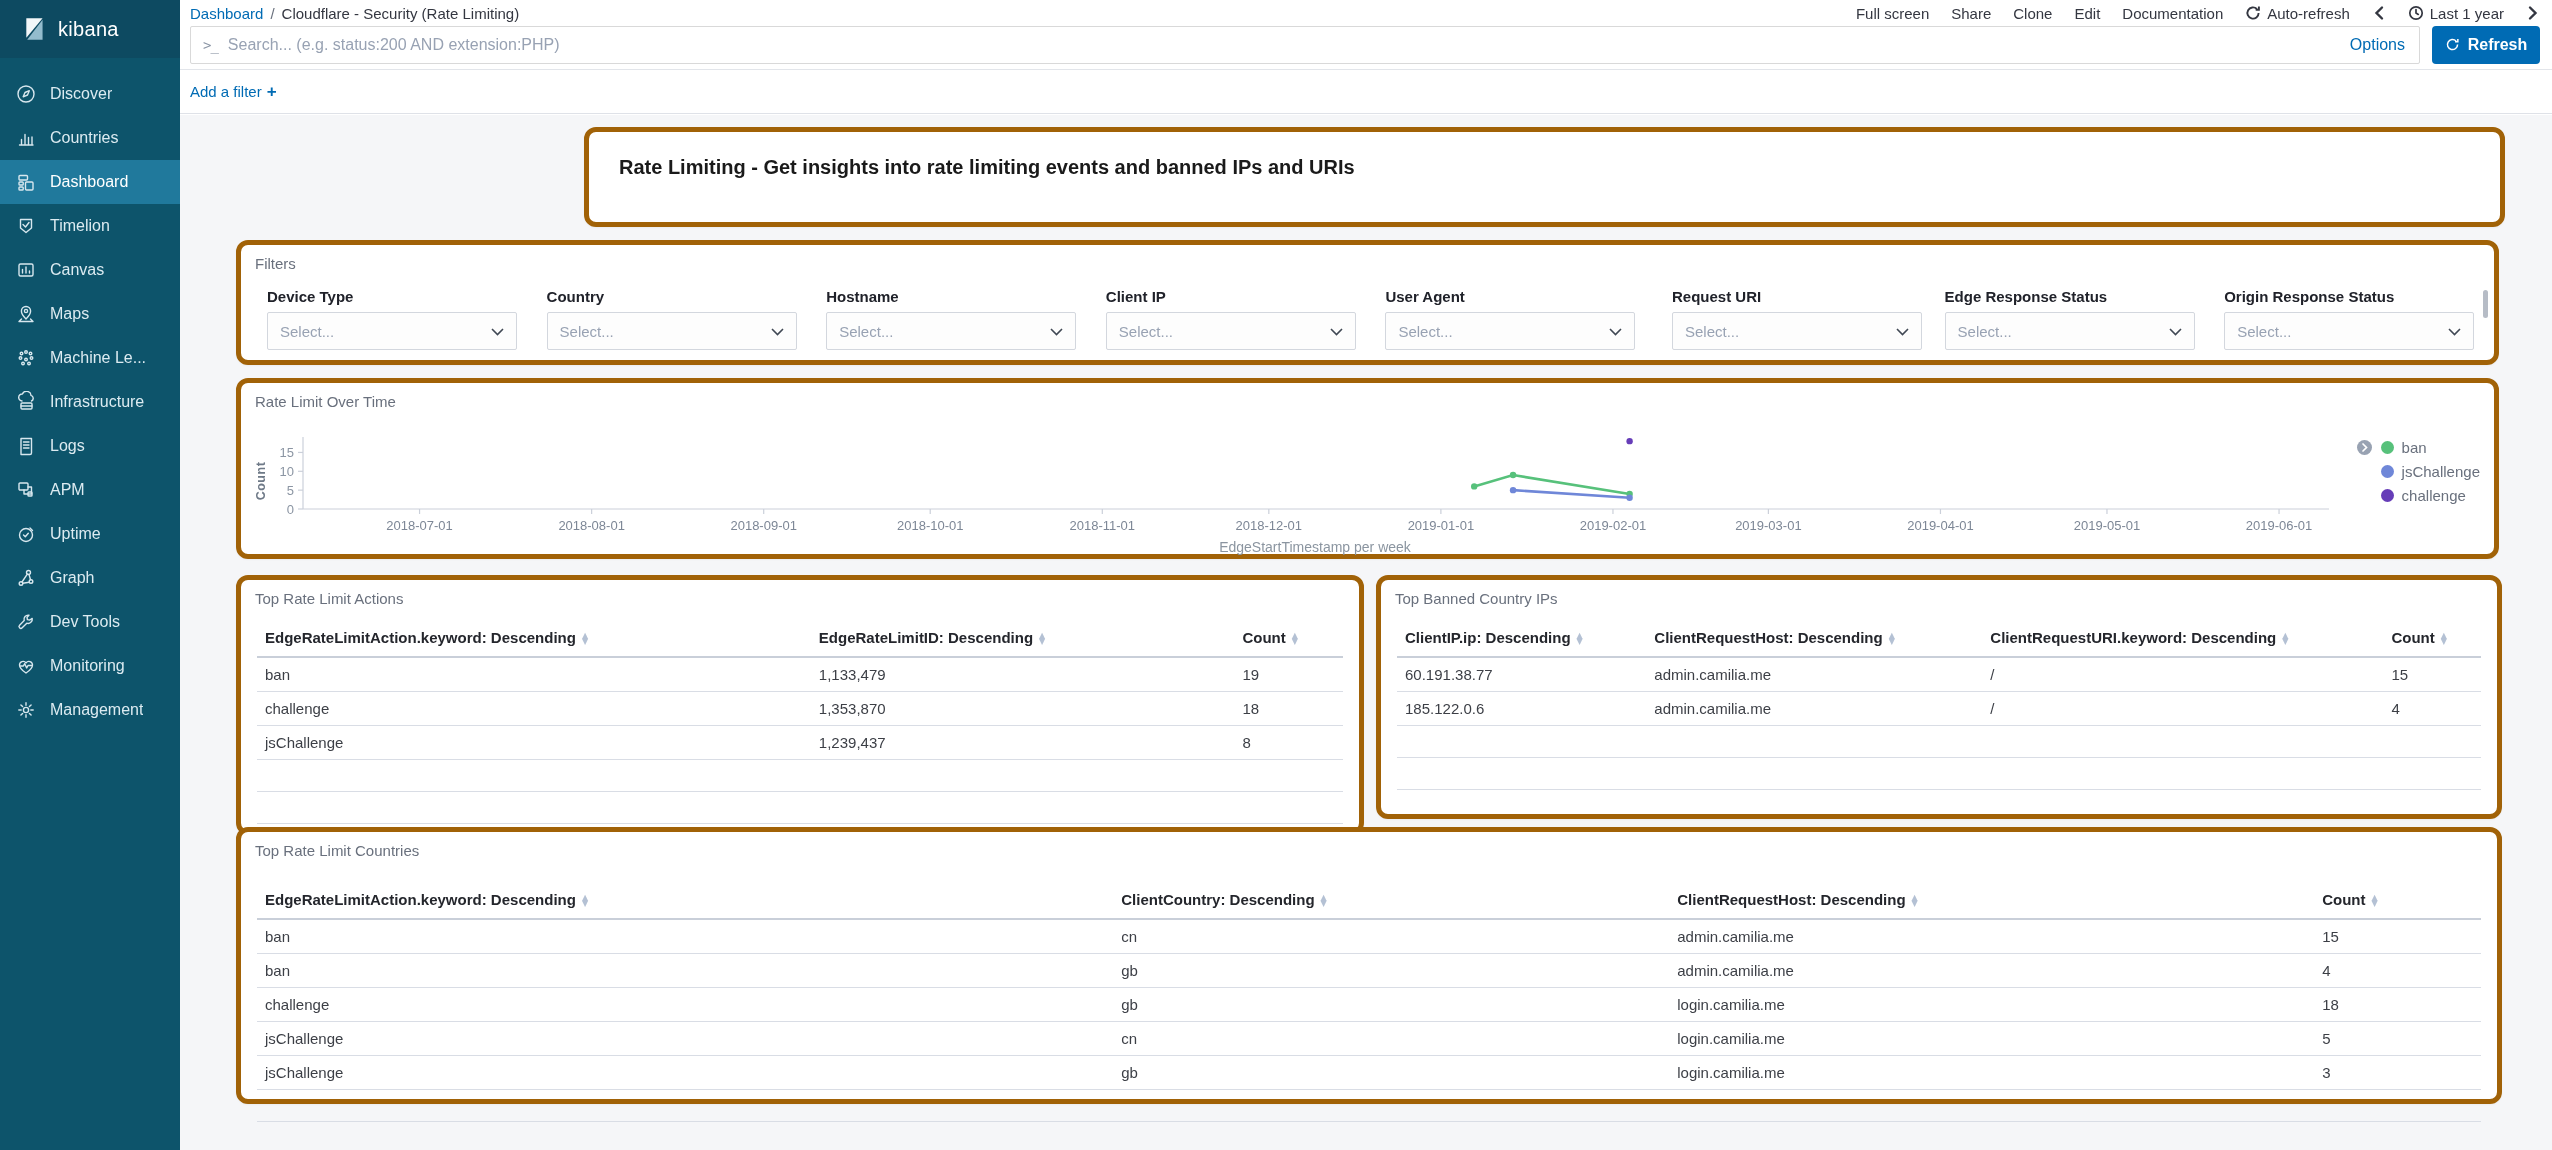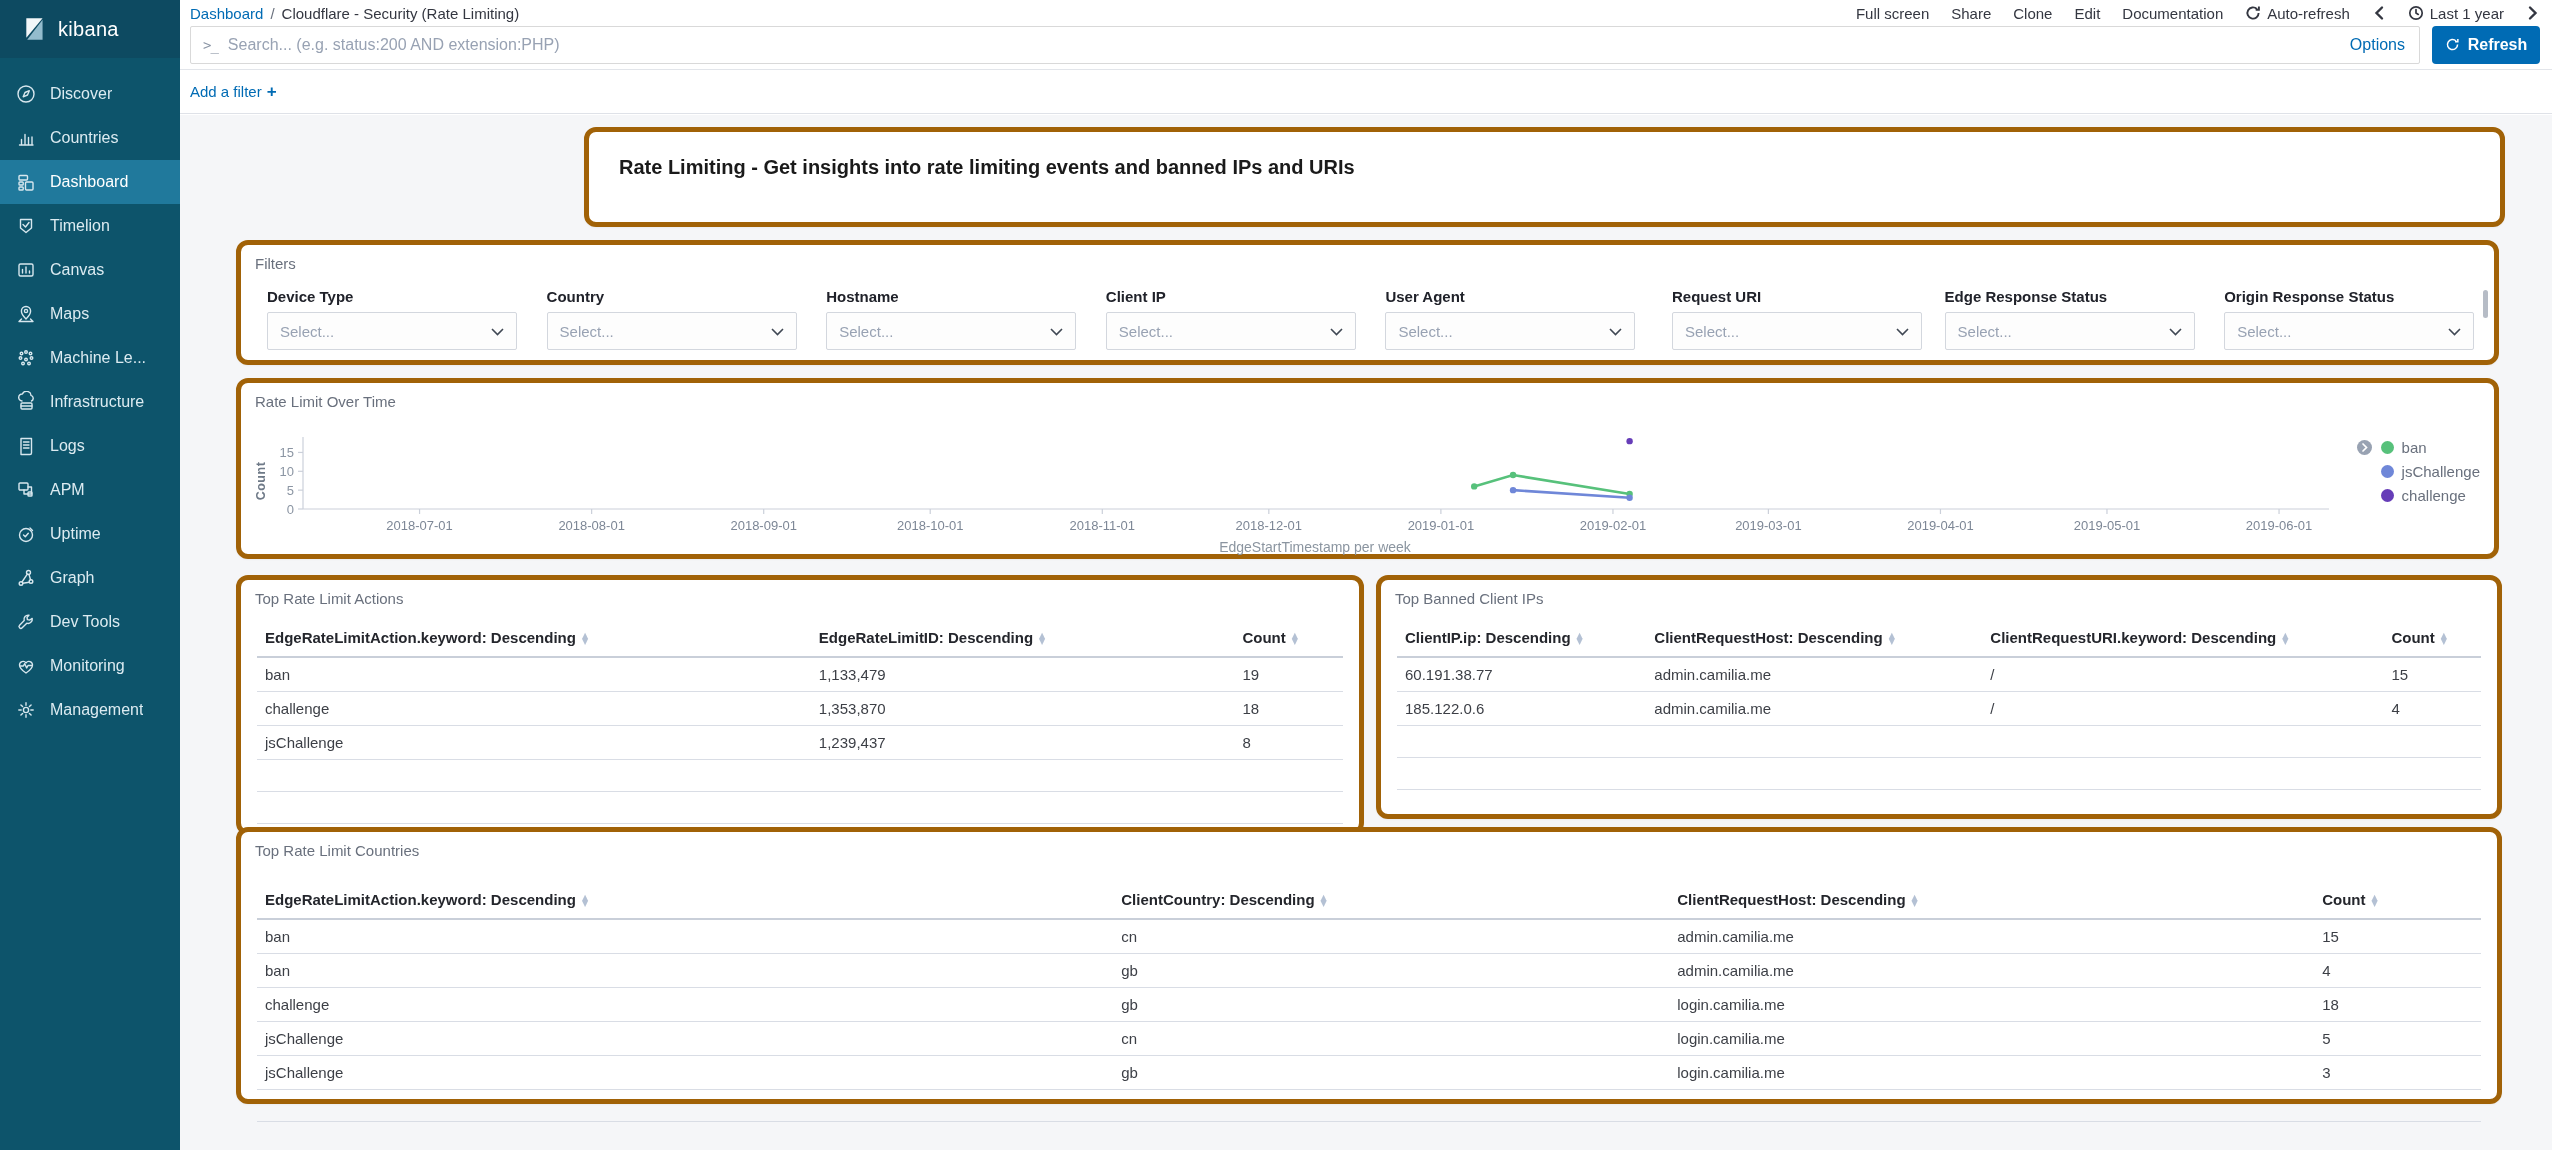--- a/index.html
+++ b/index.html
@@ -498,21 +498,21 @@
                 </tr>
                 <tr class="spacer">
                   <td colspan="3">&nbsp;</td>
                 </tr>
               </tbody>
             </table>
           </div>
       </section>
 
       <section class="panel ips">
-        <div class="panel-title">Top Banned Client IPs</div>
+        <div class="panel-title">Top Banned Country IPs</div>
         <div class="twrap" id="t-ips_table">
             <table class="kbn">
               <colgroup>
                 <col style="width: 23%;">
                 <col style="width: 31%;">
                 <col style="width: 37%;">
                 <col style="width: 9%;">
               </colgroup>
               <thead>
                 <tr>

